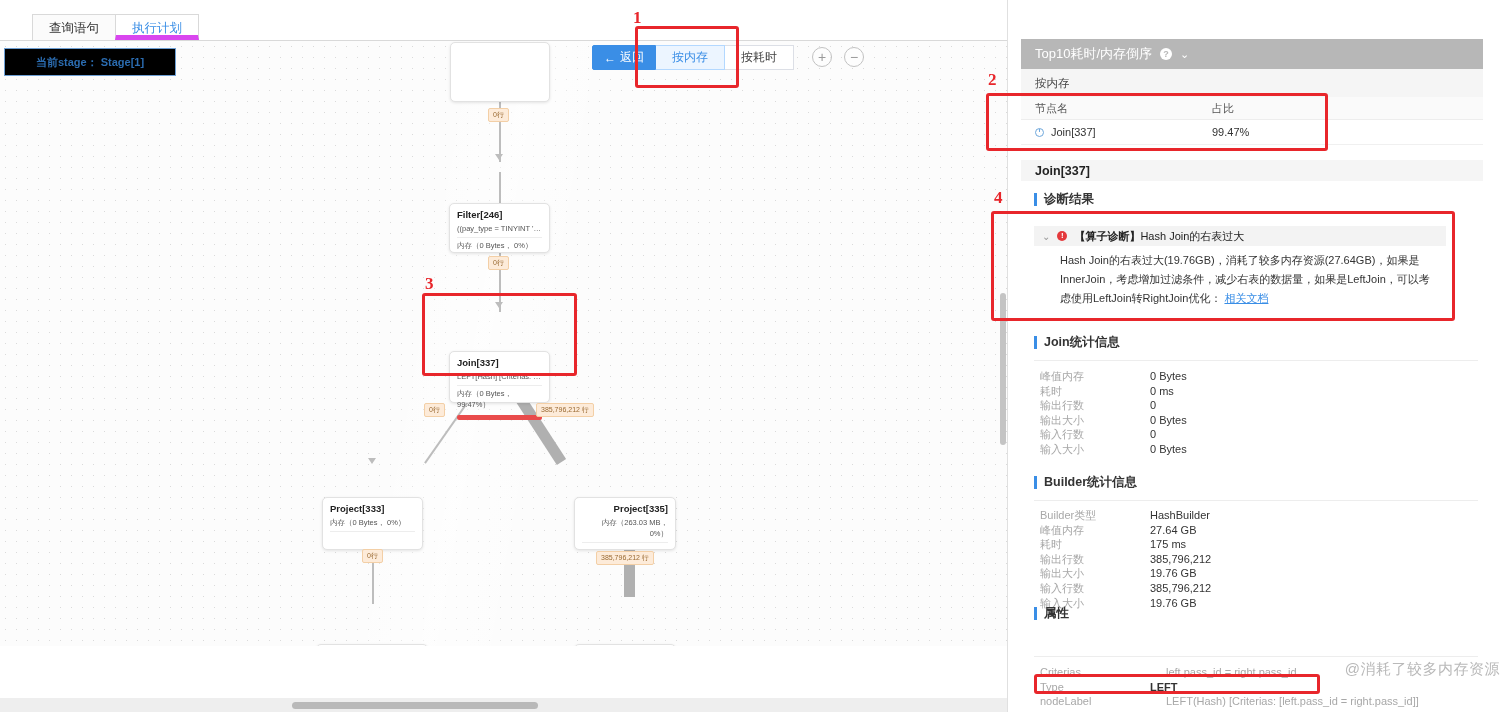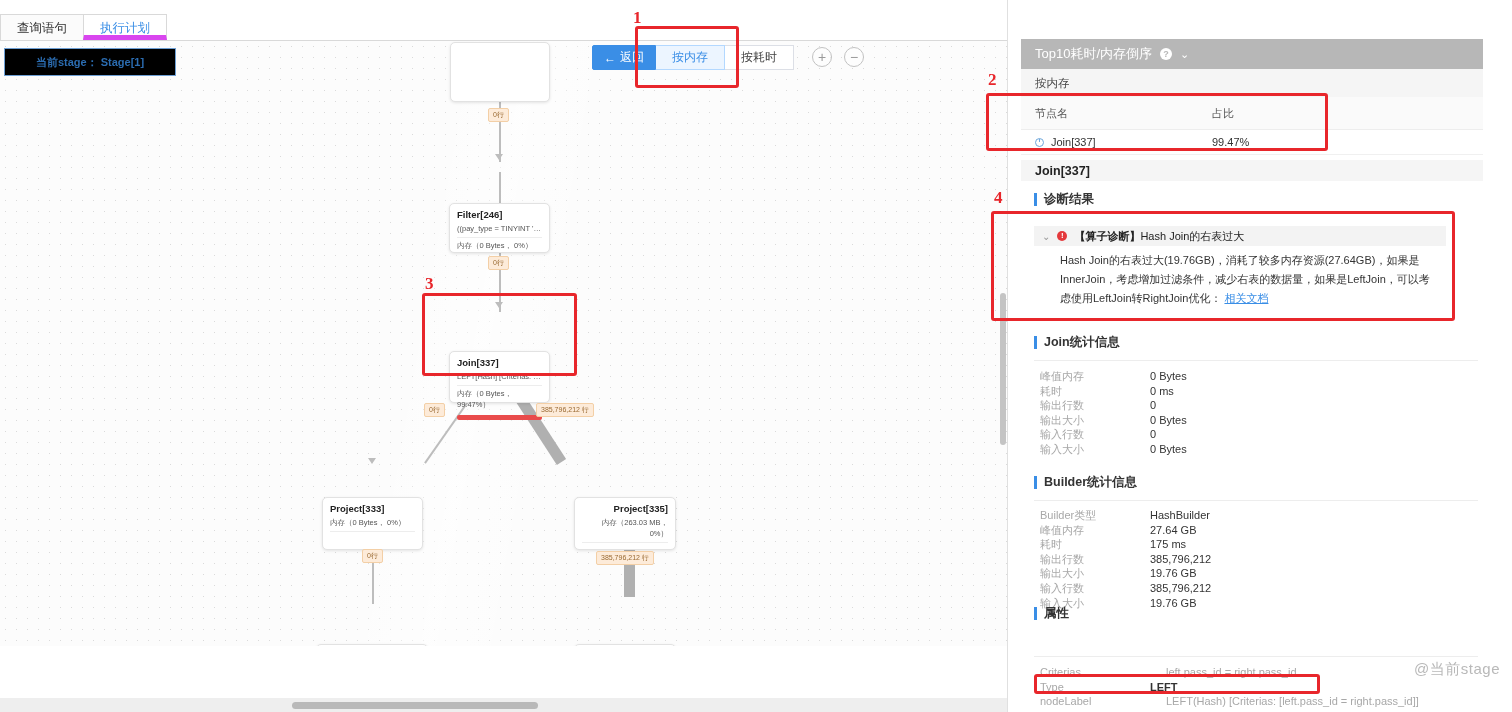--- a/index.html
+++ b/index.html
@@ -13,21 +13,21 @@
   #app { position: relative; width: 1512px; height: 712px; }
 
   
   .left-pane {
     position: absolute; left: 0; top: 0; width: 1008px; height: 712px;
     background: #fff; overflow: hidden;
   }
   .tabbar {
     position: absolute; left: 0; top: 14px; height: 27px;
     display: flex; align-items: stretch;
-    border-bottom: 1px solid #d9d9d9; width: 1008px;
+    border-bottom: 1px solid #d9d9d9; width: 1008px; padding-left: 32px;
   }
   .tab {
     padding: 4px 16px; font-size: 12.5px; color: #333;
     border: 1px solid #d9d9d9; border-bottom: none;
     background: #fbfbfb; line-height: 19px; cursor: pointer;
     margin-right: -1px;
   }
   .tab.active {
     background: #fff; color: #3a8ee6; border-bottom: 5px solid #d946ef;
     position: relative; z-index: 2;
@@ -153,21 +153,21 @@
     font-weight: bold;
   }
   .chev { color: #fff; font-size: 11px; }
 
   .sub-bar {
     position: absolute; left: 13px; top: 69px; width: 462px; height: 28px;
     background: #f5f5f5; display: flex; align-items: center; padding: 0 14px;
     font-size: 11.5px; color: #444;
   }
   .top-table { position: absolute; left: 13px; top: 97px; width: 462px; }
-  .tt-head, .tt-row { display: flex; align-items: center; height: 33px; font-size: 11px; }
+  .tt-head, .tt-row { display: flex; align-items: center; height: 23px; font-size: 11px; }
   .tt-head { background: #fafafa; color: #555; border-bottom: 1px solid #ededed; }
   .tt-row { color: #333; border-bottom: 1px solid #f0f0f0; height: 25px; }
   .tt-c1 { width: 183px; padding-left: 14px; display: flex; align-items: center; gap: 7px; }
   .tt-c2 { flex: 1; padding-left: 8px; }
   .tt-dot {
     width: 9px; height: 9px; border-radius: 50%;
     border: 1.2px solid #6fa8dc; display: inline-block; position: relative;
   }
   .tt-dot::after{
     content:""; position:absolute; left:2.6px; top:0.6px; width:1.2px; height:3.3px; background:#6fa8dc;
@@ -461,21 +461,21 @@
         <span class="kv-k">Type</span>
         <span class="kv-v" style="font-weight:bold;">LEFT</span>
       </div>
     <div class="kv-row">
         <span class="kv-k">nodeLabel</span>
         <span class="kv-v dim">LEFT(Hash) [Criterias: [left.pass_id = right.pass_id]]</span>
       </div>
   </div>
 
   <div class="vscroll"></div>
-  <div class="watermark">@当前stage</div>
+  <div class="watermark">@消耗了较多内存资源</div>
 
   <div class="anno-box anno-1"></div>
   <div class="anno-num anno-n1">1</div>
 
   <div class="anno-box anno-2"></div>
   <div class="anno-num anno-n2">2</div>
 
   <div class="anno-box anno-3"></div>
   <div class="anno-num anno-n3">3</div>
 

